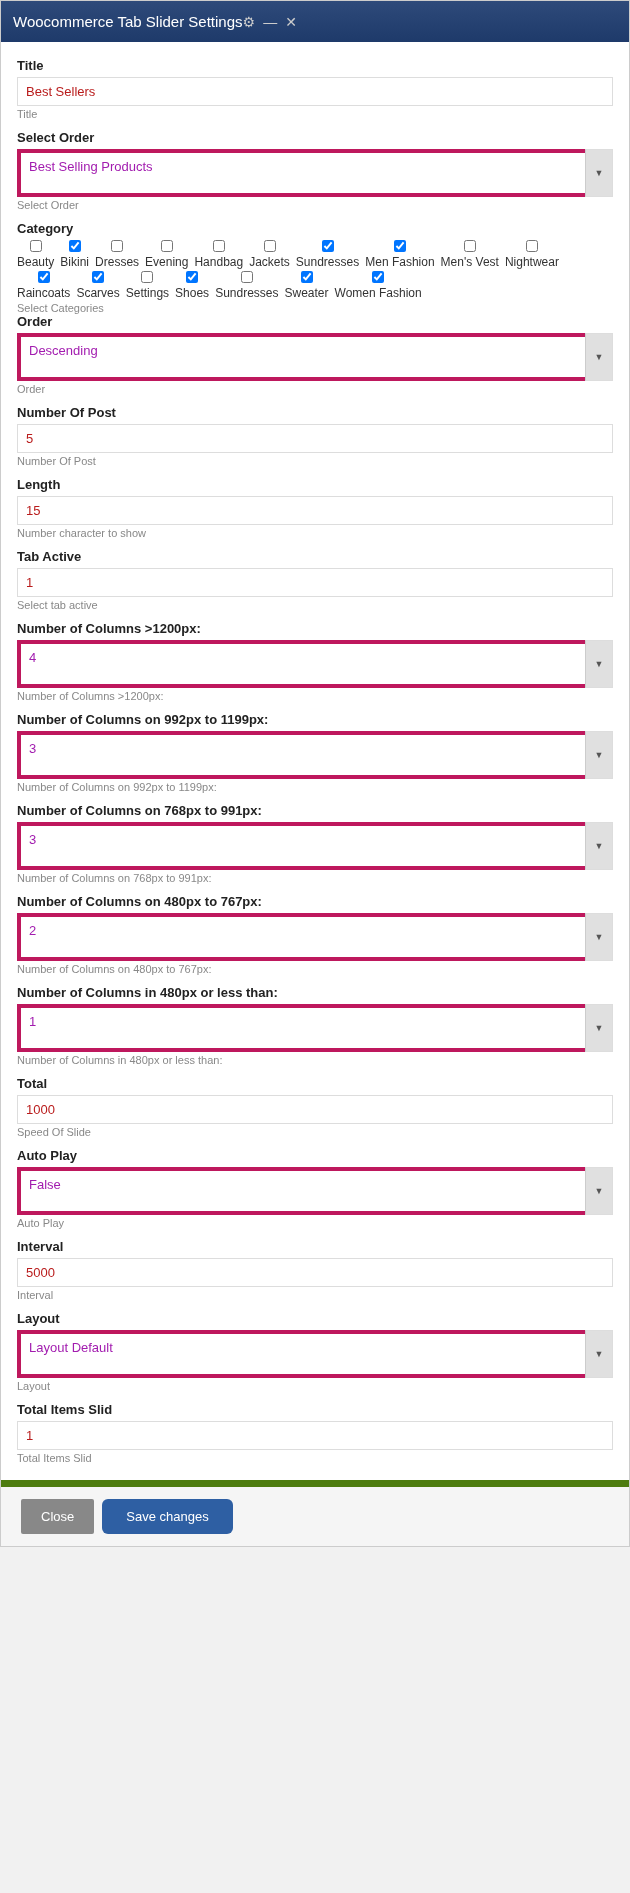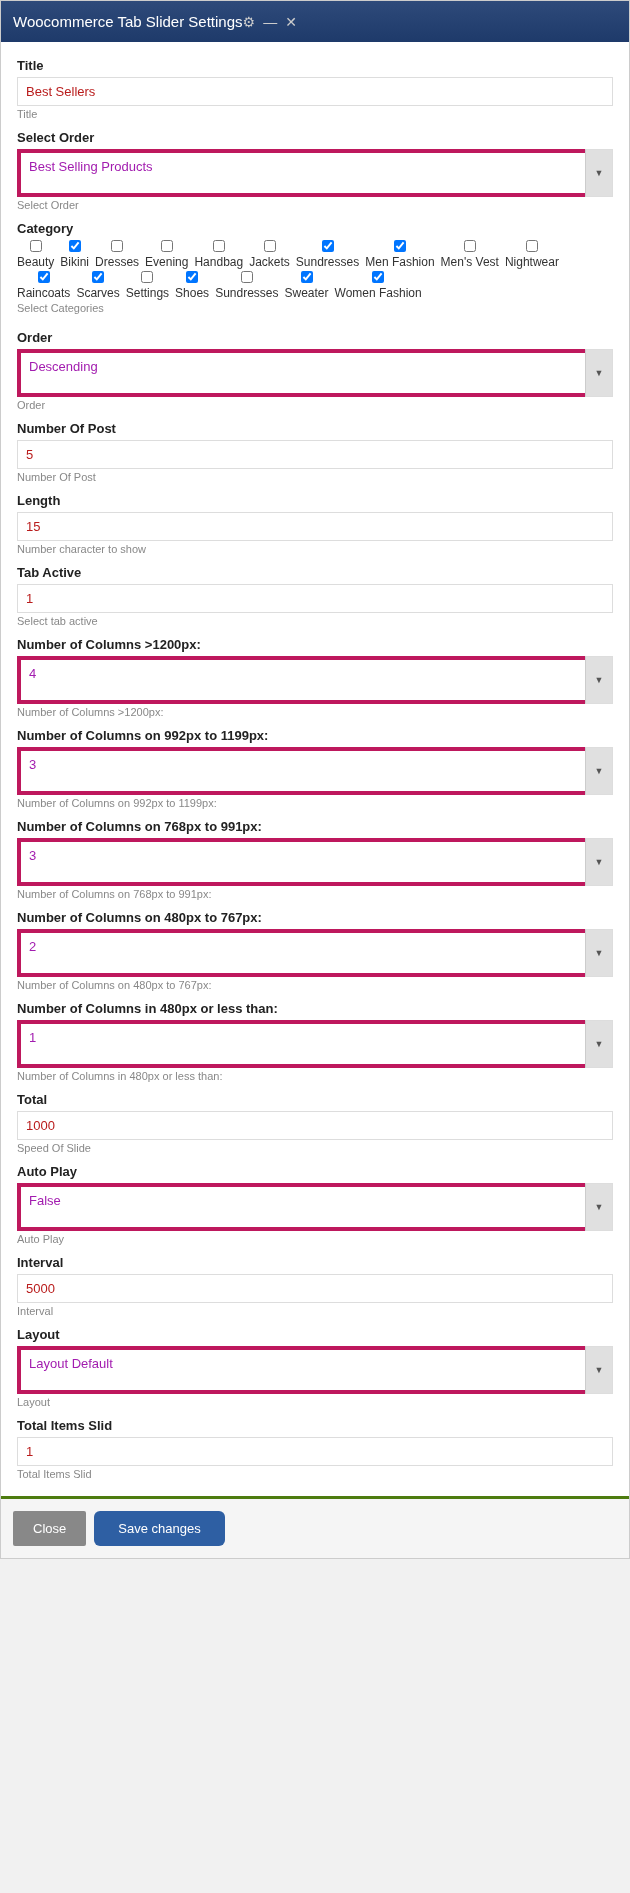--- a/index.html
+++ b/index.html
@@ -94,21 +94,21 @@
       align-items: center;
       justify-content: center;
       pointer-events: none;
     }
     .select-arrow::after {
       content: '▼';
       font-size: 9px;
       color: #555;
     }
     .category-section {
-      margin-bottom: 16px;
+      margin-bottom: 0;
     }
     .category-grid {
       display: flex;
       flex-wrap: wrap;
       gap: 2px 6px;
       font-size: 12px;
       color: #333;
     }
     .category-item {
       display: flex;
@@ -117,22 +117,22 @@
       white-space: nowrap;
       flex-direction: column;
     }
     .category-item input[type="checkbox"] {
       margin: 0;
       width: 12px;
       height: 12px;
     }
     .footer {
       background: #f5f5f5;
-      border-top: 3px solid #4d7c0f;
-      padding: 12px 12px;
+      border-top: 7px solid #4d7c0f;
+      padding: 12px 20px;
       display: flex;
       gap: 8px;
       margin-top: 16px;
     }
     .btn-close {
       background: #888;
       color: #fff;
       border: none;
       padding: 10px 20px;
       font-size: 13px;

